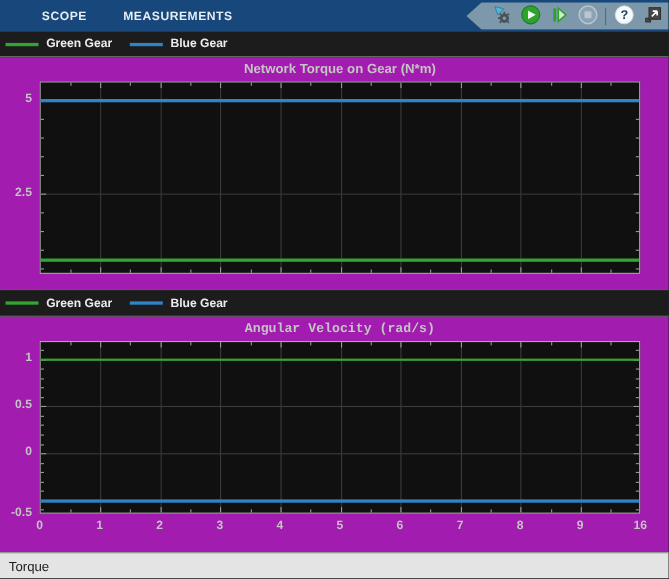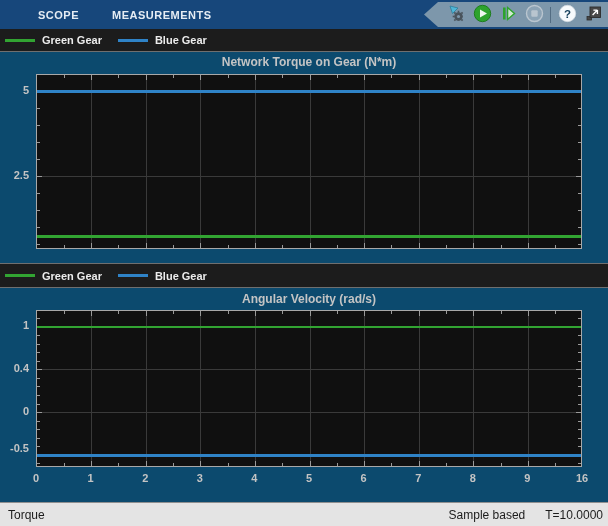--- a/index.html
+++ b/index.html
@@ -31,21 +31,21 @@
     position:absolute;left:0;width:608px;background:#1c1c1c;
     display:flex;align-items:center;padding-left:5px;
   }
   .legend-item{display:flex;align-items:center;}
   .legend-item + .legend-item{margin-left:16px;}
   .legend-line{width:30px;height:3px;margin-right:7px;}
   .legend-label{color:#ececec;font-size:11px;font-weight:bold;white-space:nowrap;}
   
   .sep{position:absolute;left:0;width:608px;height:1px;background:#6f6f6f;}
   
-  .panel{position:absolute;left:0;width:608px;background:#0c4a6e;overflow:hidden;}
+  .panel{position:absolute;left:0;width:608px;background:#a21caf;overflow:hidden;}
   .chart-title{
     position:absolute;text-align:center;color:#c4c4c4;
     font-size:12px;font-weight:bold;white-space:nowrap;
   }
   .axes{position:absolute;background:#101010;border:1px solid #a8a8a8;}
   .gridline-v{position:absolute;top:0;width:1px;height:100%;background:#3a3a3a;}
   .gridline-h{position:absolute;left:0;height:1px;width:100%;background:#3a3a3a;}
   .tick{position:absolute;background:#9a9a9a;}
   .series-line{position:absolute;left:0;width:100%;}
   .ytick-label{
@@ -226,21 +226,21 @@
         <div class="legend-label">Green Gear</div>
       </div>
       <div class="legend-item">
         <div class="legend-line" style="background: rgb(47, 131, 199);"></div>
         <div class="legend-label">Blue Gear</div>
       </div>
     </div>
   <div class="sep" style="top:287px;"></div>
 
   <div class="panel" id="panel-1" style="top:288px;height:214px;">
-      <div class="chart-title" style="left: 36px; width: 546px; top: 4px;">Angular Velocity (rad/s)</div>
+      <div class="chart-title" style="left: 36px; width: 546px; top: 4px; font-family: Liberation Mono, monospace;">Angular Velocity (rad/s)</div>
       <div class="axes" style="left: 36px; top: 22px; width: 546px; height: 157px;">
         <div class="gridline-v" style="left: 54.1px;"></div>
         <div class="gridline-v" style="left: 108.7px;"></div>
         <div class="gridline-v" style="left: 163.3px;"></div>
         <div class="gridline-v" style="left: 217.9px;"></div>
         <div class="gridline-v" style="left: 272.5px;"></div>
         <div class="gridline-v" style="left: 327.1px;"></div>
         <div class="gridline-v" style="left: 381.7px;"></div>
         <div class="gridline-v" style="left: 436.3px;"></div>
         <div class="gridline-v" style="left: 490.9px;"></div>
@@ -319,37 +319,33 @@
         <div class="tick" style="top: 32.7772px; height: 1px; width: 3px; left: 0px;"></div>
         <div class="tick" style="top: 32.7772px; height: 1px; width: 3px; right: 0px;"></div>
         <div class="tick" style="top: 24.2446px; height: 1px; width: 3px; left: 0px;"></div>
         <div class="tick" style="top: 24.2446px; height: 1px; width: 3px; right: 0px;"></div>
         <div class="tick" style="top: 7.17935px; height: 1px; width: 3px; left: 0px;"></div>
         <div class="tick" style="top: 7.17935px; height: 1px; width: 3px; right: 0px;"></div>
         <div class="series-line" style="top: 15.212px; height: 2px; background: rgb(50, 164, 50);"></div>
         <div class="series-line" style="top: 142.701px; height: 3px; background: rgb(47, 131, 199);"></div>
       </div>
       <div class="ytick-label" style="top: 31.212px;">1</div>
-      <div class="ytick-label" style="top: 73.875px;">0.4</div>
+      <div class="ytick-label" style="top: 73.875px;">0.5</div>
       <div class="ytick-label" style="top: 116.538px;">0</div>
-      <div class="ytick-label" style="top: 154px;">-0.5</div>
+      <div class="ytick-label" style="top: 172px;">-0.5</div>
       <div class="xtick-label" style="left: 21px; top: 184px;">0</div>
       <div class="xtick-label" style="left: 75.6px; top: 184px;">1</div>
       <div class="xtick-label" style="left: 130.2px; top: 184px;">2</div>
       <div class="xtick-label" style="left: 184.8px; top: 184px;">3</div>
       <div class="xtick-label" style="left: 239.4px; top: 184px;">4</div>
       <div class="xtick-label" style="left: 294px; top: 184px;">5</div>
       <div class="xtick-label" style="left: 348.6px; top: 184px;">6</div>
       <div class="xtick-label" style="left: 403.2px; top: 184px;">7</div>
       <div class="xtick-label" style="left: 457.8px; top: 184px;">8</div>
       <div class="xtick-label" style="left: 512.4px; top: 184px;">9</div>
       <div class="xtick-label" style="left: 567px; top: 184px;">16</div>
     </div>
 
   <div class="statusbar">
     <span>Torque</span>
-    <span class="status-right">
-      <span>Sample based</span>
-      <span>T=10.0000</span>
-    </span>
   </div>
 
 </div>
 
 </body></html>

